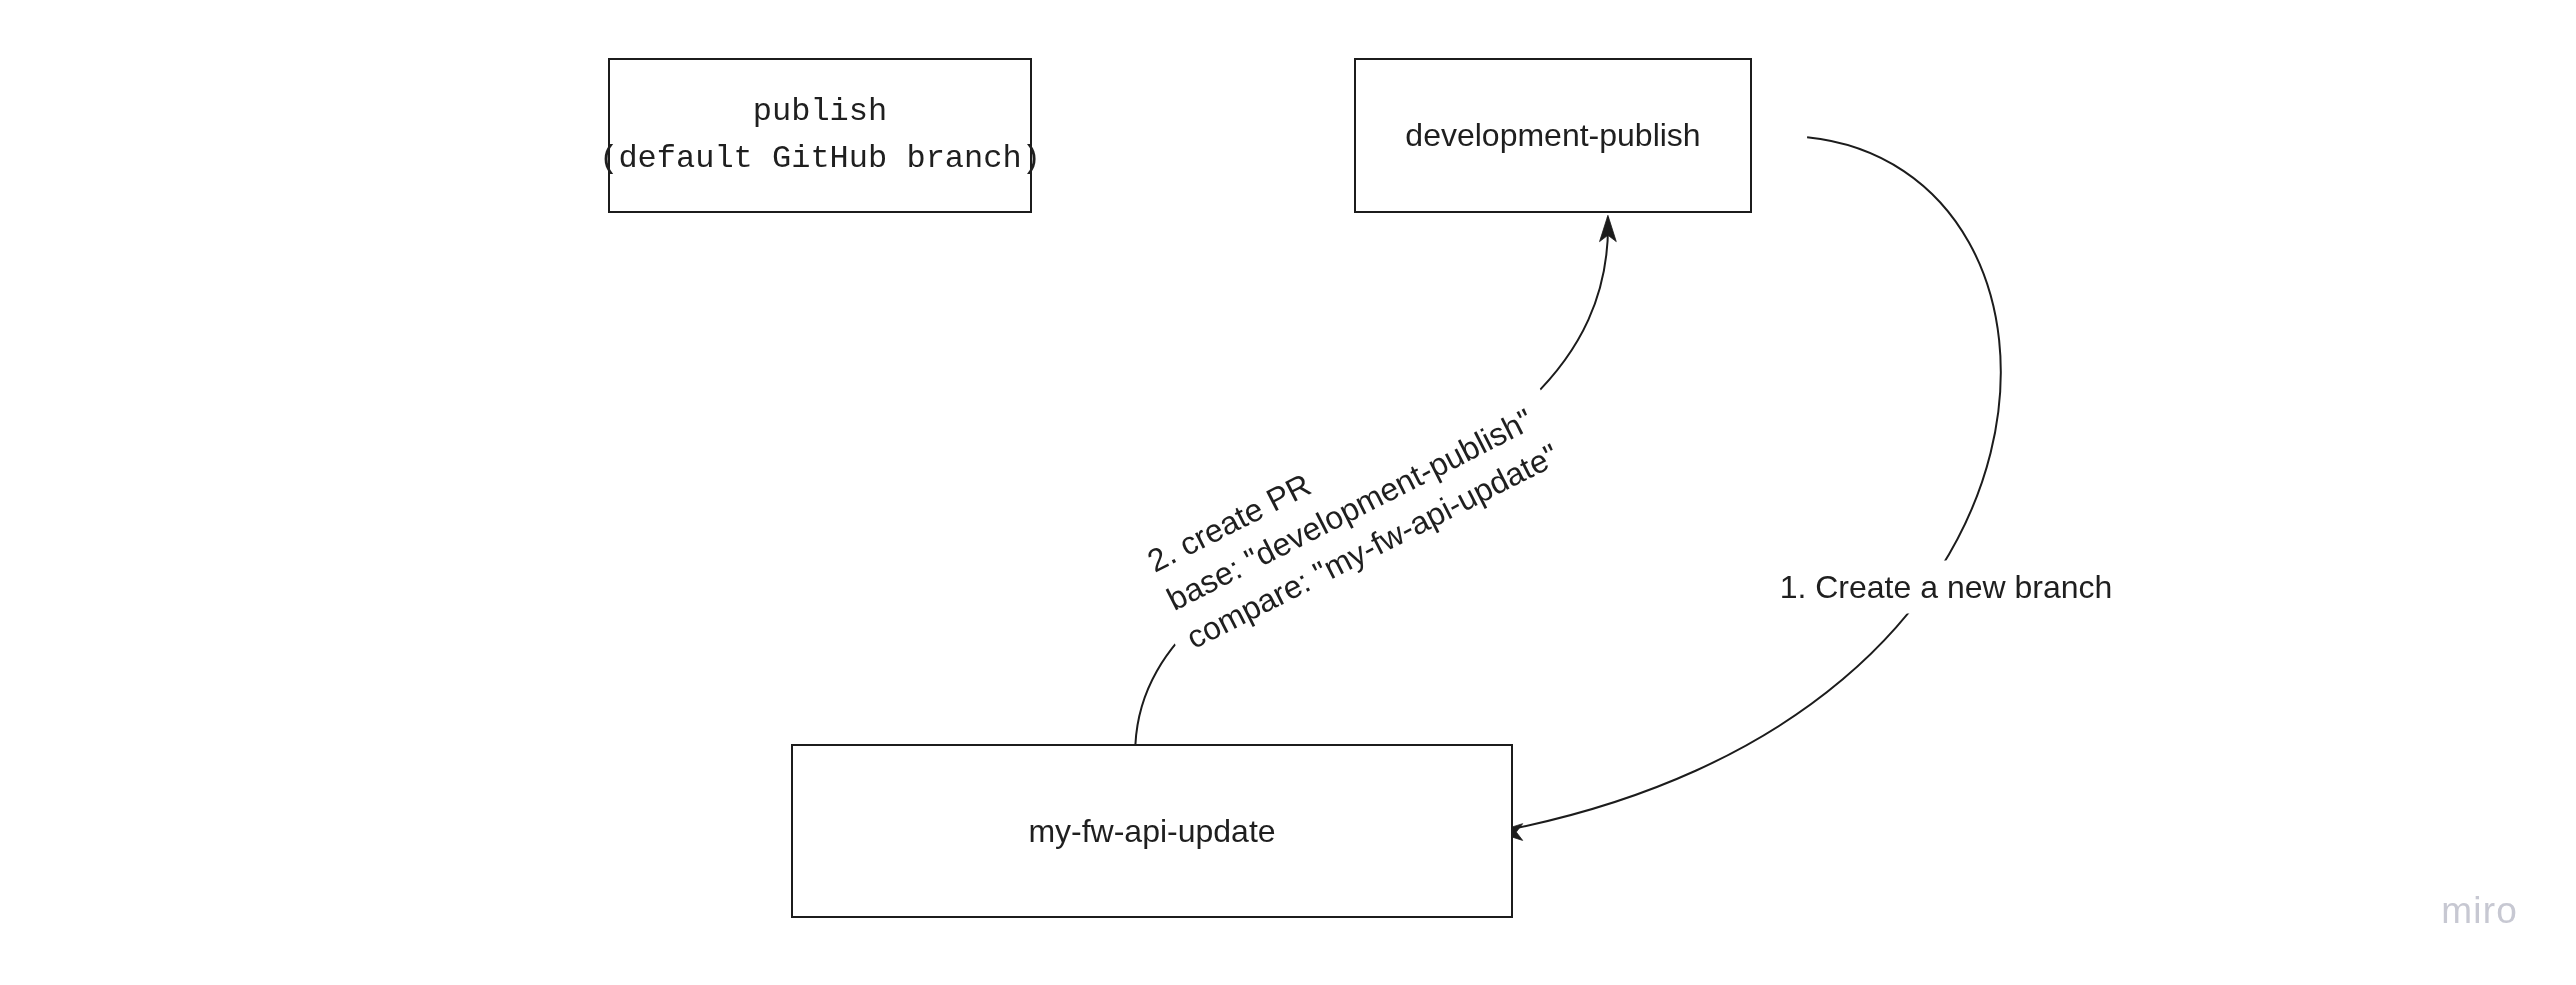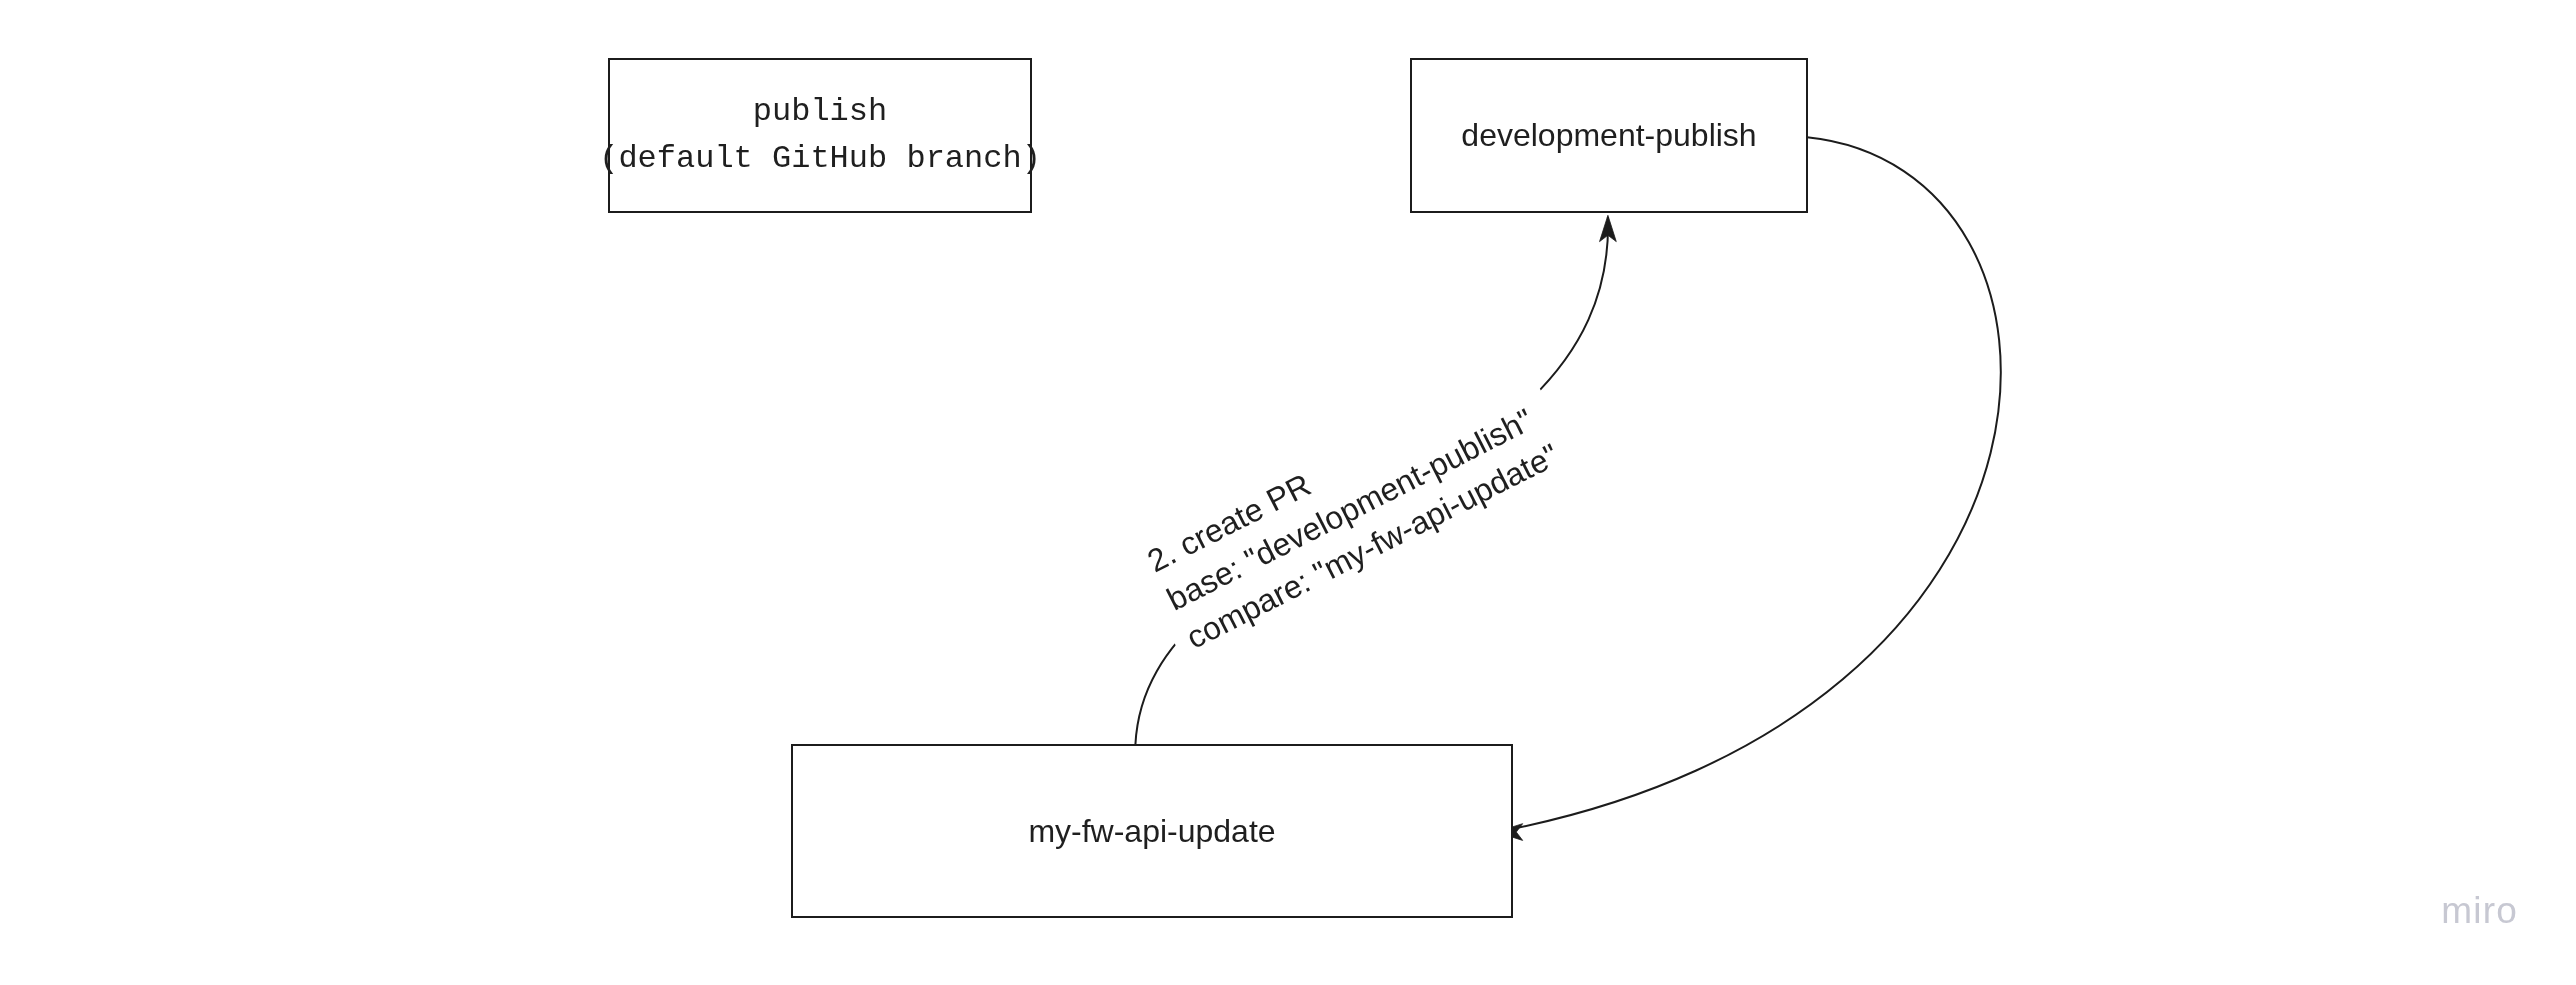--- a/index.html
+++ b/index.html
@@ -25,21 +25,21 @@
     display: flex;
     flex-direction: column;
     align-items: center;
     justify-content: center;
     text-align: center;
     font-size: 32px;
     line-height: 1.45;
     white-space: nowrap;
   }
   #node-publish { left: 608px; top: 58px;  width: 424px; height: 155px; font-family: Liberation Mono, monospace; }
-  #node-dev     { left: 1410px; top: 58px; width: 398px; height: 155px; }
+  #node-dev     { left: 1354px; top: 58px; width: 398px; height: 155px; }
   #node-feature { left: 791px; top: 744px; width: 722px; height: 174px; }
 
   .edge-label-horizontal {
     position: absolute;
     left: 1946px; top: 587px;
     transform: translate(-50%, -50%);
     background: #ffffff;
     padding: 8px 12.7px;
     font-size: 32px;
     white-space: nowrap;
@@ -79,20 +79,21 @@
     <path d="M 1425 934 C 1440 640, 2030 640, 2018 272" fill="none" stroke="#1c1c1c" stroke-width="2.5"></path>
     <path d="M 2018 270 L 2007.5 303 L 2018 295 L 2028.5 303 Z" fill="#1c1c1c" stroke="#1c1c1c" stroke-width="1"></path>
   </svg>
 
   <div class="edge-label-rotated">
     <div>2. create PR</div>
     <div>base: "development-publish"</div>
     <div>compare: "my-fw-api-update"</div>
   </div>
 
+  <div class="edge-label-horizontal">1. Create a new branch</div>
 
   <div class="node" id="node-publish">
     <div>publish</div>
     <div>(default GitHub branch)</div>
   </div>
 
   <div class="node" id="node-dev">
     <div>development-publish</div>
   </div>
 

